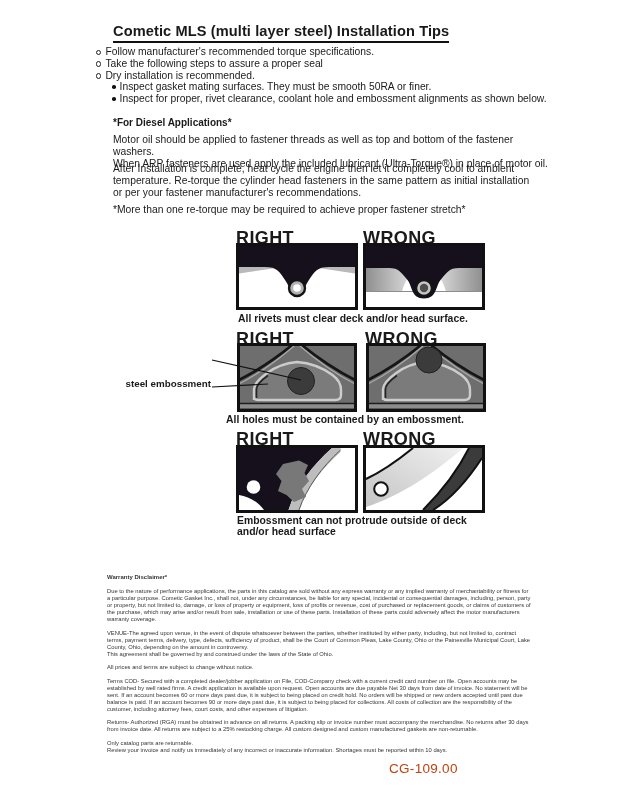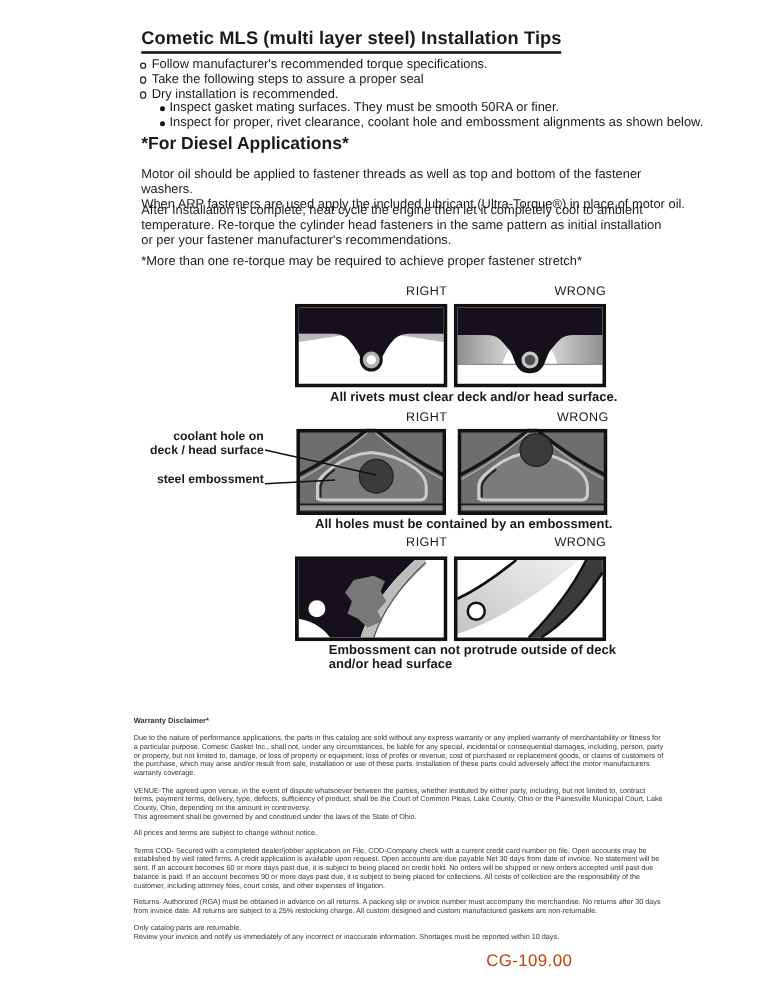--- a/index.html
+++ b/index.html
@@ -1,30 +1,30 @@
 <!DOCTYPE html>
 <html><head>
 <meta charset="utf-8">
 <style>
   html,body{margin:0;padding:0;background:#fff;}
   .page{position:relative;width:618px;height:800px;background:#ffffff;overflow:hidden;
         font-family:"Liberation Sans",sans-serif;color:#1a1a1a;border-radius:11px;}
   .abs{position:absolute;}
   .title{left:113px;top:23px;font-size:14.6px;font-weight:bold;letter-spacing:.1px;
          border-bottom:2.2px solid #111;padding-bottom:1.5px;}
-  .bullets{left:112px;top:46px;font-size:10.3px;line-height:11.8px;width:470px;}
+  .bullets{left:96px;top:46px;font-size:10.3px;line-height:11.8px;width:470px;}
   .b-row{display:flex;align-items:flex-start;}
   .b-sub{margin-left:16px;}
   .mk{flex:0 0 auto;margin:3.6px 4px 0 0;width:4px;height:4px;border-radius:50%;}
   .mk-open{border:1px solid #222;width:3.4px;height:3.4px;}
   .mk-solid{background:#111;width:3.6px;height:3.6px;margin-top:4px;}
-  .diesel-h{left:113px;top:106px;font-size:14px;font-weight:bold;}
+  .diesel-h{left:113px;top:117px;font-size:10px;font-weight:bold;}
   .para{left:113px;font-size:10.3px;line-height:11.8px;white-space:pre-line;width:440px;}
-  .fig-label{font-size:10px;font-weight:400;letter-spacing:.4px;text-align:right;width:122px;}
-  .caption{font-size:10.4px;font-weight:bold;line-height:11px;white-space:pre-line;margin-left:26px;}
+  .fig-label{font-size:18px;font-weight:700;letter-spacing:.4px;text-align:left;width:122px;}
+  .caption{font-size:10.4px;font-weight:bold;line-height:11px;white-space:pre-line;}
   .annot{font-size:9.8px;font-weight:bold;line-height:10.8px;white-space:pre-line;
          text-align:right;width:116px;}
   .figsvg{position:absolute;display:block;}
   .leader{position:absolute;z-index:5;pointer-events:none;}
   .legal{left:107px;top:574px;width:426px;font-size:5.8px;line-height:7px;color:#353535;}
   .legal .lh{font-weight:bold;font-size:6px;margin:0 0 7px 0;}
   .legal p{margin:0 0 6.6px 0;white-space:pre-line;}
   .pagenum{left:389px;top:761px;font-size:13.5px;color:#c2410c;letter-spacing:.3px;}
 </style>
 </head>
@@ -99,22 +99,20 @@
     <circle cx="61" cy="45" r="8" fill="#c6c6c6" stroke="#141414" stroke-width="2.4"></circle>
     <circle cx="61" cy="45" r="4.2" fill="#4e4e4e"></circle>
     <rect x="1.5" y="1.5" width="119" height="64" fill="none" stroke="#111111" stroke-width="3"></rect>
   </svg>
 
   <div class="abs caption" style="left:238px;top:313px">All rivets must clear deck and/or head surface.</div>
 
   <div class="abs fig-label" style="left:236px;top:329px">RIGHT</div>
   <div class="abs fig-label" style="left:365px;top:329px">WRONG</div>
 
-  <div class="abs annot" style="left:95px;top:345px">coolant hole on
-deck / head surface</div>
   <div class="abs annot" style="left:95px;top:379px">steel embossment</div>
 
   <svg class="figsvg" style="left:237px;top:343px" width="120" height="69" viewBox="0 0 120 69">
     <rect x="1.5" y="1.5" width="117" height="66" fill="#6e6e6e"></rect>
     <path d="M2,37 Q30,23 59,-1" stroke="#161616" stroke-width="2.8" fill="none"></path>
     <path d="M118,37 Q90,23 61,-1" stroke="#161616" stroke-width="2.8" fill="none"></path>
     <path d="M2,41 Q30,26.5 57,3" stroke="#a8a8a8" stroke-width="1.2" fill="none"></path>
     <path d="M118,41 Q90,26.5 63,3" stroke="#a8a8a8" stroke-width="1.2" fill="none"></path>
     <path d="M17,57 V46 C17,41 21.5,36.5 29.5,30.5 C38,24 48,20 60,19
              C74,20 86,25 95.5,32 C101.5,36.5 104,41 104,47 V52

